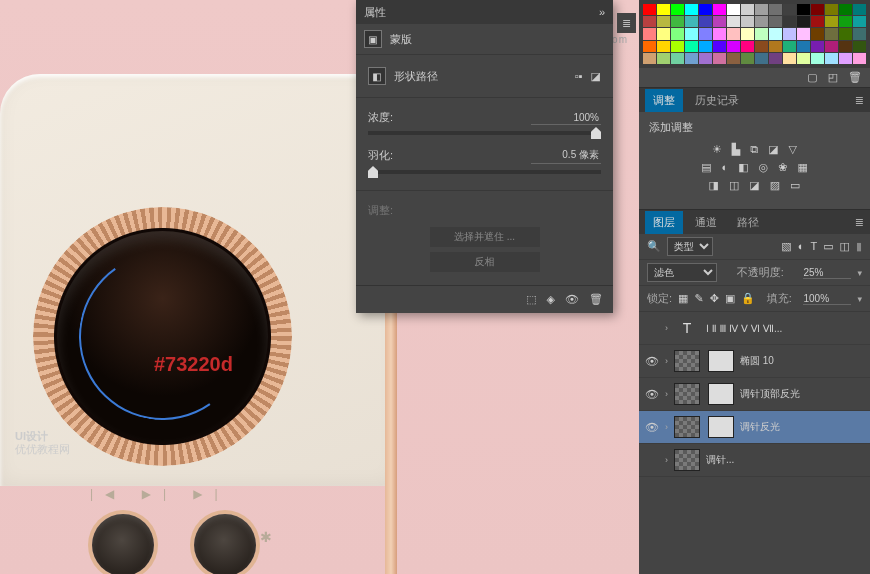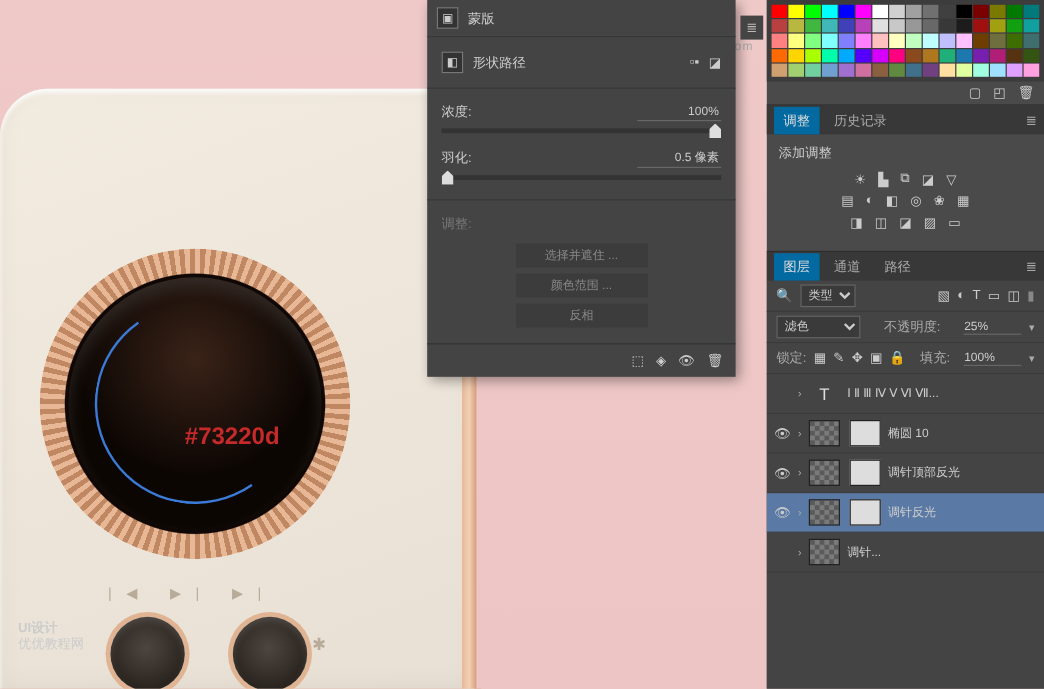--- a/index.html
+++ b/index.html
@@ -1,19 +1,19 @@
 <!DOCTYPE html>
 <html><head>
 <meta charset="utf-8">
 <style>
 *{margin:0;padding:0;box-sizing:border-box;font-family:"Microsoft YaHei",sans-serif;font-size:11px;color:#ccc;-webkit-font-smoothing:antialiased}
 body{width:870px;height:574px;background:#edc6c4;overflow:hidden;position:relative}
 
 .canvas{position:absolute;left:0;top:0;width:640px;height:574px;background:linear-gradient(180deg,#efc9c8,#ecc5c4)}
-.speaker{position:absolute;left:0;top:74px;width:395px;height:500px;border-radius:40px 40px 0 0;background:linear-gradient(160deg,#f2ebe0,#e8e0d4);box-shadow:inset 0 3px 4px rgba(255,255,255,.9),inset 0 -2px 20px rgba(0,0,0,.05)}
+.speaker{position:absolute;left:0;top:74px;width:395px;height:412px;border-radius:40px 40px 0 0;background:linear-gradient(160deg,#f2ebe0,#e8e0d4);box-shadow:inset 0 3px 4px rgba(255,255,255,.9),inset 0 -2px 20px rgba(0,0,0,.05)}
 .speaker::before{content:"";position:absolute;inset:-6px -6px 0 -6px;border-radius:46px 46px 0 0;background:linear-gradient(180deg,#f6cba6,#d89873);z-index:-1}
 .dial{position:absolute;left:35px;top:135px;width:255px;height:255px;border-radius:50%;background:radial-gradient(circle at 50% 45%,#d3c3ab,#cab8a0)}
 .ring{position:absolute;inset:14px;border-radius:50%;background:radial-gradient(circle,#1a0d08,#0b0504)}
 .ring::before{content:"";position:absolute;inset:-16px;border-radius:50%;background:repeating-conic-gradient(#e8b896 0 2deg,#bf8863 2deg 4deg);-webkit-mask:radial-gradient(circle,transparent 108px,#000 109px)}
 .ring::after{content:"";position:absolute;inset:8px;border-radius:50%;background:radial-gradient(circle at 50% 32%,#3a2318 0,#0c0603 55%);box-shadow:inset 0 8px 14px rgba(255,255,255,.12)}
 .arc{position:absolute;inset:30px;border-radius:50%;border:2px solid transparent;border-left-color:#3b7ad6;border-bottom-color:#3b7ad6;transform:rotate(10deg);z-index:2}
 .hex{position:absolute;left:105px;top:130px;color:#c52a2a;font-size:20px;font-weight:600;z-index:3}
 .icons{position:absolute;left:90px;top:413px;color:#b8ab99;font-size:12px;letter-spacing:12px}
 .knobs{position:absolute;left:92px;top:440px;display:flex;gap:40px}
 .knob{width:62px;height:62px;border-radius:50%;background:radial-gradient(circle at 48% 42%,#4d4640,#1a1410);box-shadow:0 0 0 4px #e0b493,inset 0 3px 6px rgba(255,255,255,.15)}
@@ -88,20 +88,24 @@
   </div>
   <div class="edge"></div>
 </div>
 
 <div class="site-wm">
   <span>PS 爱好者</span>
   <small>www.psahz.com</small>
 </div>
 
 <div class="prop">
+  <div class="hd">
+    <span>属性</span>
+    <span>»</span>
+  </div>
   <div class="sub">
     <span class="ico">▣</span>
     <span>蒙版</span>
   </div>
   <div class="sect" style="border-top:1px solid #383838">
     <div class="row">
       <span class="ico">◧</span>
       <span class="lbl" style="padding-left:8px">形状路径</span>
       <span style="margin-right:8px">▫▪</span>
       <span>◪</span>
@@ -121,21 +125,20 @@
     </div>
     <div class="sld">
         <i style="left:0"></i>
       </div>
   </div>
   <div class="sect" style="border-top:1px solid #383838">
     <div class="row">
         <span class="lbl" style="color:#777">调整:</span>
       </div>
     <span class="btn">选择并遮住 ...</span>
-    <span class="btn">颜色范围 ...</span>
     <span class="btn">反相</span>
   </div>
   <div class="ft">
     <span>⬚</span>
     <span>◈</span>
     <span>👁</span>
     <span>🗑</span>
   </div>
 </div>
 <div class="pmenu">≣</div>

